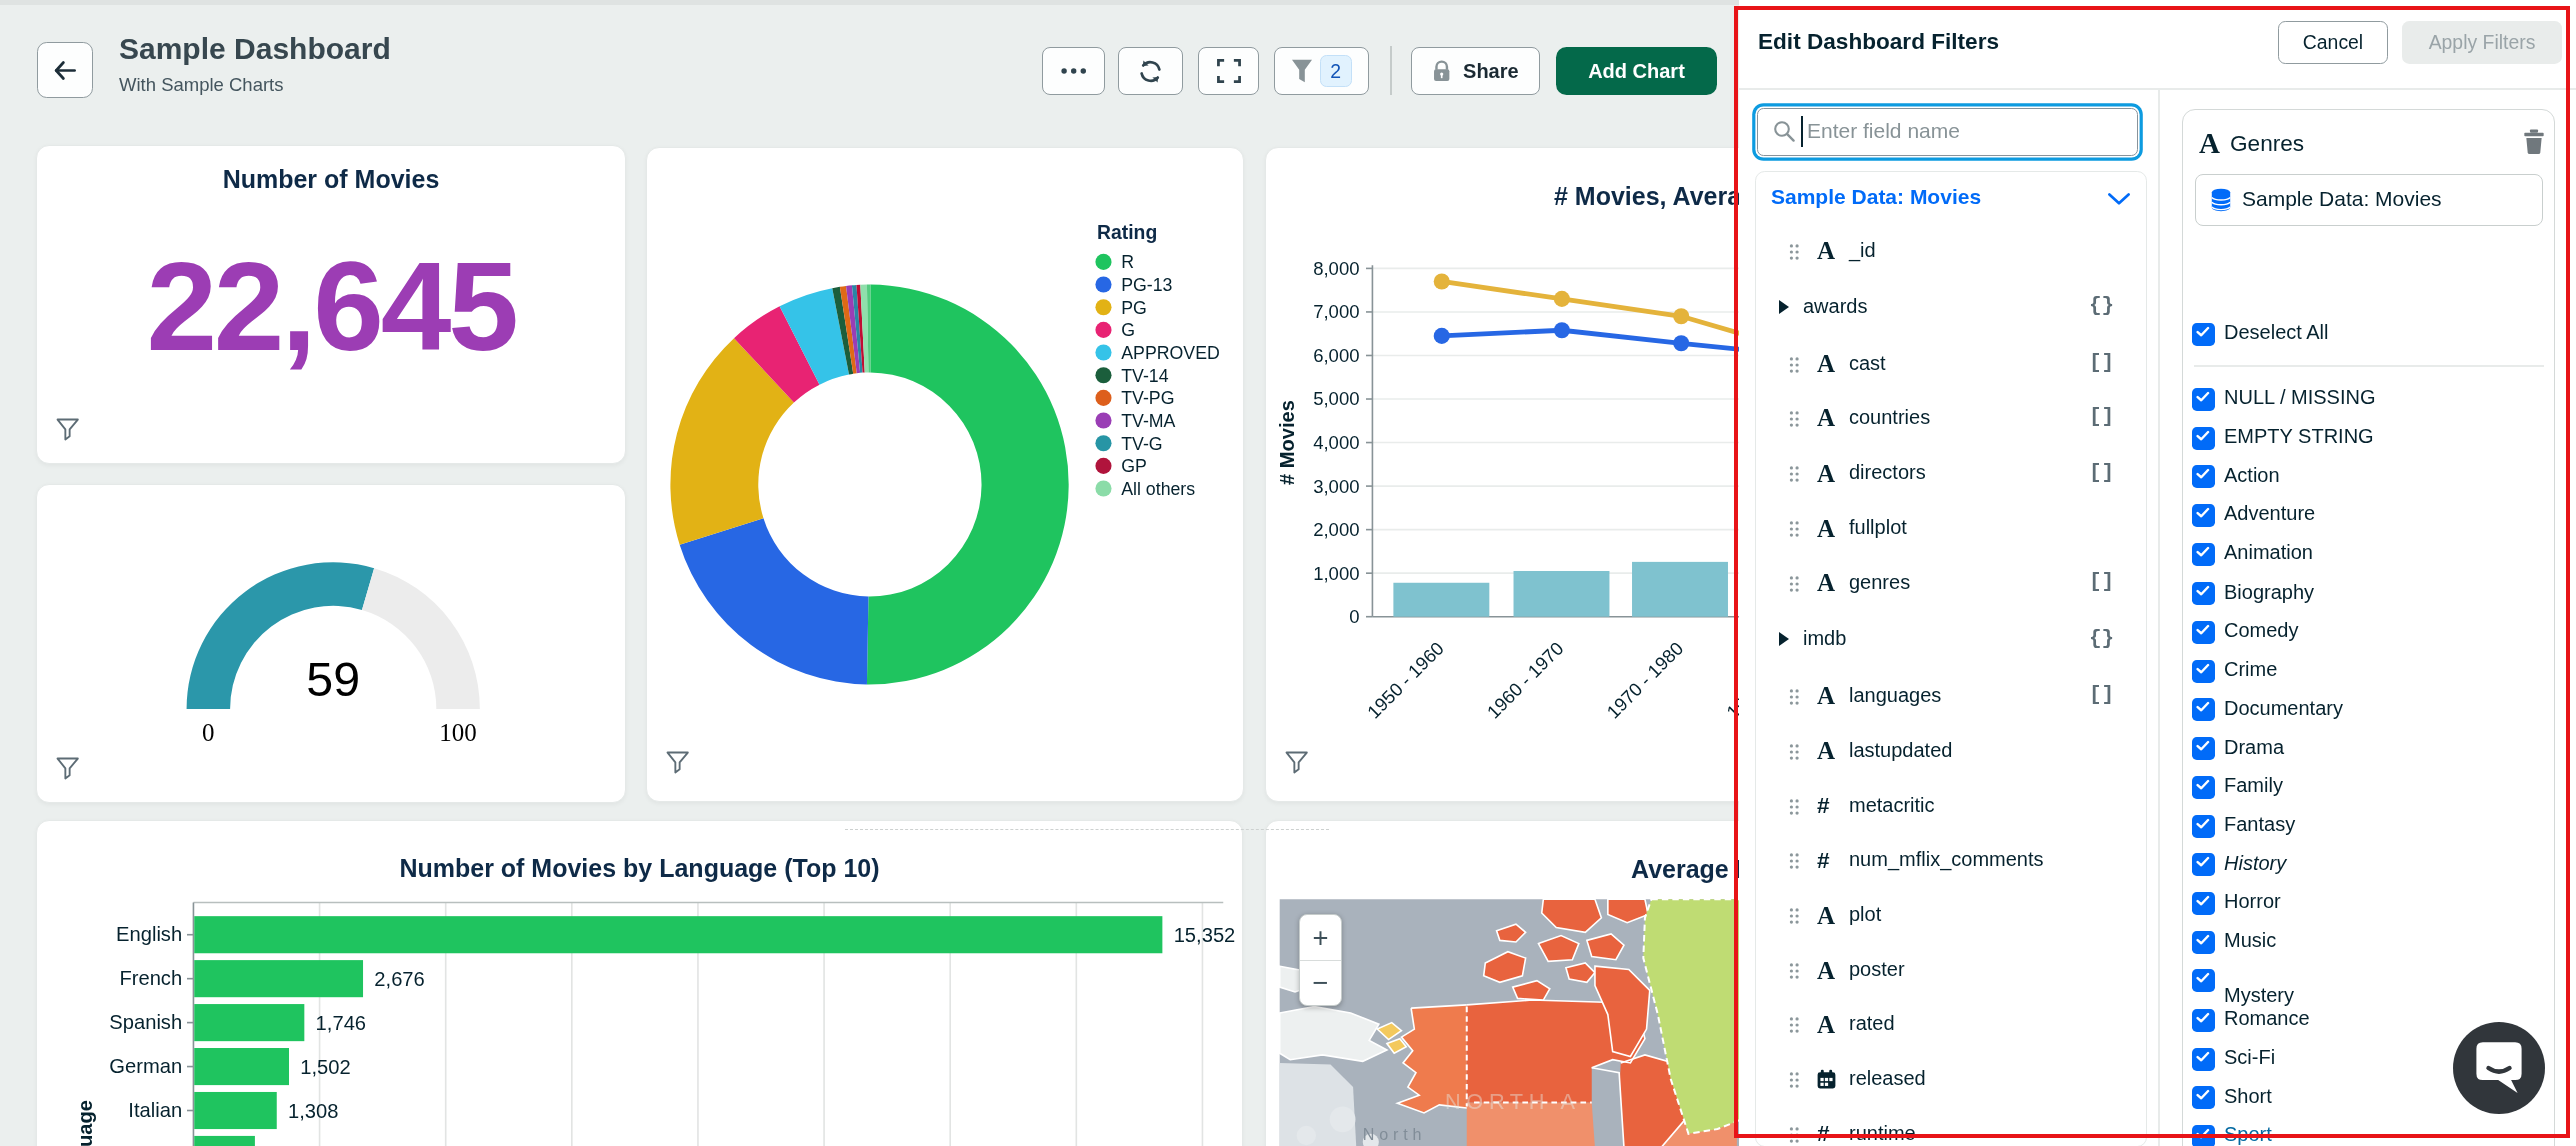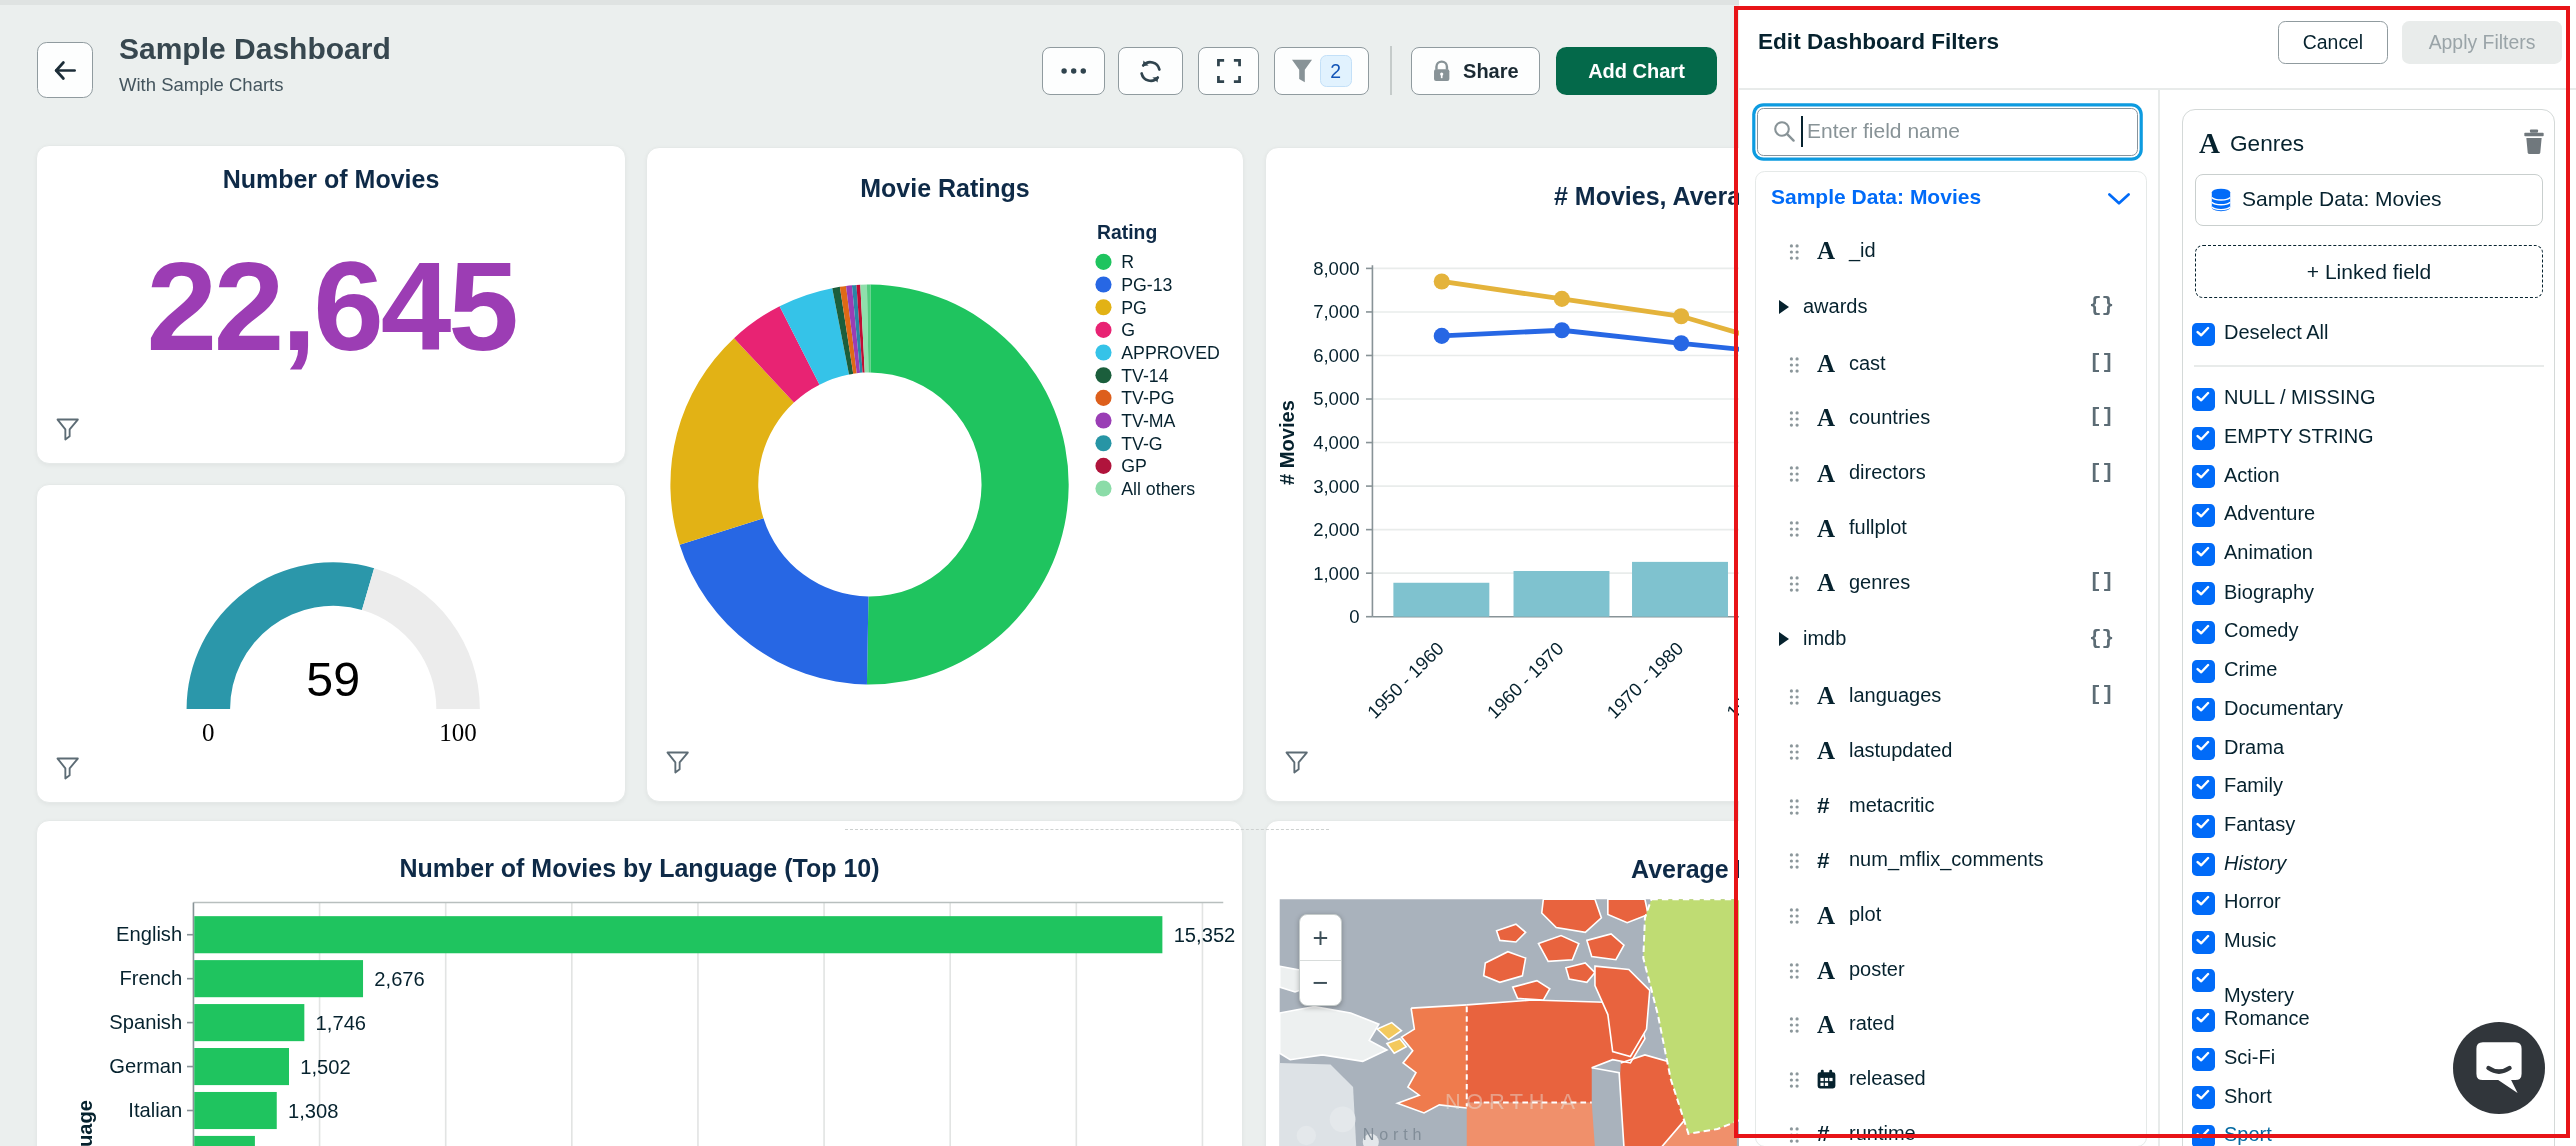--- a/index.html
+++ b/index.html
@@ -79,21 +79,20 @@
       <text x="367" y="262" font-size="60" font-weight="500" fill="#000" text-anchor="middle">59</text>
       <text x="212" y="318" font-size="31" fill="#000" text-anchor="middle" font-family="Liberation Serif, serif">0</text>
       <text x="522" y="318" font-size="31" fill="#000" text-anchor="middle" font-family="Liberation Serif, serif">100</text>
     </svg>
     <div style="position:absolute;left:19.4px;top:272px;"><svg width="23.4" height="23.4" viewBox="0 0 30 30">
           <path d="M2 2 H28 L17.5 14.5 V23.5 L12 27.5 V14.5 Z" fill="none" stroke="#5D6C75" stroke-width="2.4" stroke-linejoin="round"></path>
         </svg></div>
   </div>
 
   <div class="card" style="left:646px;top:147px;width:598px;height:655px;">
-    <div class="ctitle" style="top:26px;">Movie Ratings</div>
     <svg style="position:absolute;left:0;top:0;" width="596" height="652" viewBox="0 0 739 808">
       <path d="M277.0 169.0 A248.0 248.0 0 1 1 272.7 665.0 L274.6 556.0 A139.0 139.0 0 1 0 277.0 278.0 Z" fill="#1FC45F"></path>
 <path d="M272.7 665.0 A248.0 248.0 0 0 1 40.5 491.6 L144.4 458.8 A139.0 139.0 0 0 0 274.6 556.0 Z" fill="#2767E4"></path>
 <path d="M40.5 491.6 A248.0 248.0 0 0 1 107.9 235.6 L182.2 315.3 A139.0 139.0 0 0 0 144.4 458.8 Z" fill="#E2B215"></path>
 <path d="M107.9 235.6 A248.0 248.0 0 0 1 164.4 196.0 L213.9 293.2 A139.0 139.0 0 0 0 182.2 315.3 Z" fill="#E82373"></path>
 <path d="M164.4 196.0 A248.0 248.0 0 0 1 229.7 173.6 L250.5 280.6 A139.0 139.0 0 0 0 213.9 293.2 Z" fill="#35C3E8"></path>
 <path d="M229.7 173.6 A248.0 248.0 0 0 1 239.1 171.9 L255.7 279.6 A139.0 139.0 0 0 0 250.5 280.6 Z" fill="#1B5E3C"></path>
 <path d="M239.1 171.9 A248.0 248.0 0 0 1 246.8 170.8 L260.1 279.0 A139.0 139.0 0 0 0 255.7 279.6 Z" fill="#DF6A16"></path>
 <path d="M246.8 170.8 A248.0 248.0 0 0 1 254.1 170.1 L264.2 278.6 A139.0 139.0 0 0 0 260.1 279.0 Z" fill="#9A3EB5"></path>
 <path d="M254.1 170.1 A248.0 248.0 0 0 1 259.7 169.6 L267.3 278.3 A139.0 139.0 0 0 0 264.2 278.6 Z" fill="#2B86A5"></path>
@@ -472,21 +471,20 @@
       </svg></div>
   <div style="position:absolute;left:2195px;top:174px;width:348px;height:52px;border:1.6px solid #C9CFCE;border-radius:8px;"></div>
   <div style="position:absolute;left:2210px;top:188px;"><svg width="22" height="24" viewBox="0 0 27 30">
         <ellipse cx="13.5" cy="5.5" rx="11.5" ry="4.5" fill="#016BF8"></ellipse>
         <path d="M2 5.5 V24.5 C2 27 7.1 29 13.5 29 C19.9 29 25 27 25 24.5 V5.5" fill="#016BF8"></path>
         <path d="M2 11.8 C4 13.8 8.5 15 13.5 15 C18.5 15 23 13.8 25 11.8" stroke="#fff" stroke-width="1.8" fill="none"></path>
         <path d="M2 17.8 C4 19.8 8.5 21 13.5 21 C18.5 21 23 19.8 25 17.8" stroke="#fff" stroke-width="1.8" fill="none"></path>
         <path d="M2 23.8 C4 25.8 8.5 27 13.5 27 C18.5 27 23 25.8 25 23.8" stroke="#fff" stroke-width="1.8" fill="none"></path>
       </svg></div>
   <div style="position:absolute;left:2242px;top:187px;font-size:21px;color:#06222E;">Sample Data: Movies</div>
-  <div style="position:absolute;left:2195px;top:245px;width:348px;height:53px;border:1.6px dashed #06222E;border-radius:8px;display:flex;align-items:center;justify-content:center;font-size:21px;color:#06222E;">+ Linked field</div>
   <div style="position:absolute;left:2192px;top:323px;width:22.6px;height:22.6px;background:#016BF8;border-radius:4.8px;text-align:center;line-height:19.4px;"><svg width="13.7" height="11.3" viewBox="0 0 17 14">
         <path d="M2 7.5 L6.5 11.5 L15 2.5" fill="none" stroke="#fff" stroke-width="3" stroke-linecap="round" stroke-linejoin="round"></path>
       </svg></div>
     <div style="position:absolute;left:2224px;top:321px;font-size:20px;color:#06222E;">Deselect All</div>
 <div style="position:absolute;left:2192px;top:388px;width:22.6px;height:22.6px;background:#016BF8;border-radius:4.8px;text-align:center;line-height:19.4px;"><svg width="13.7" height="11.3" viewBox="0 0 17 14">
         <path d="M2 7.5 L6.5 11.5 L15 2.5" fill="none" stroke="#fff" stroke-width="3" stroke-linecap="round" stroke-linejoin="round"></path>
       </svg></div>
     <div style="position:absolute;left:2224px;top:386px;font-size:20px;color:#06222E;">NULL / MISSING</div>
 <div style="position:absolute;left:2192px;top:427px;width:22.6px;height:22.6px;background:#016BF8;border-radius:4.8px;text-align:center;line-height:19.4px;"><svg width="13.7" height="11.3" viewBox="0 0 17 14">
         <path d="M2 7.5 L6.5 11.5 L15 2.5" fill="none" stroke="#fff" stroke-width="3" stroke-linecap="round" stroke-linejoin="round"></path>

